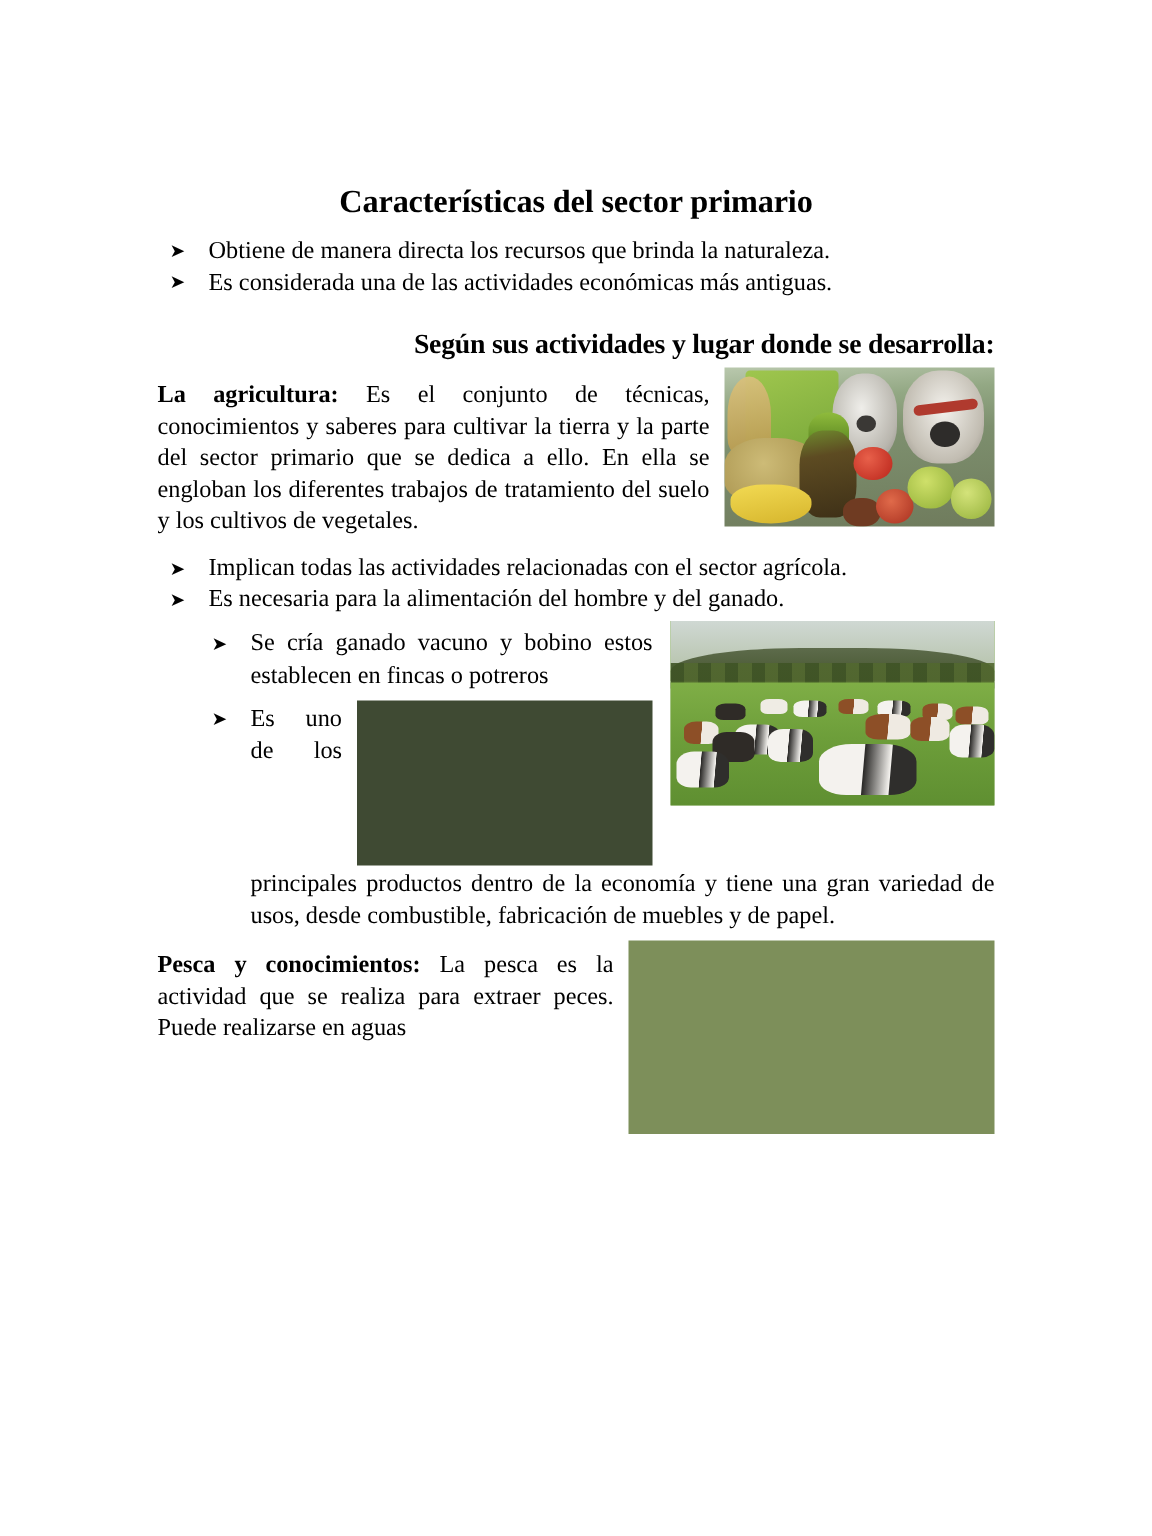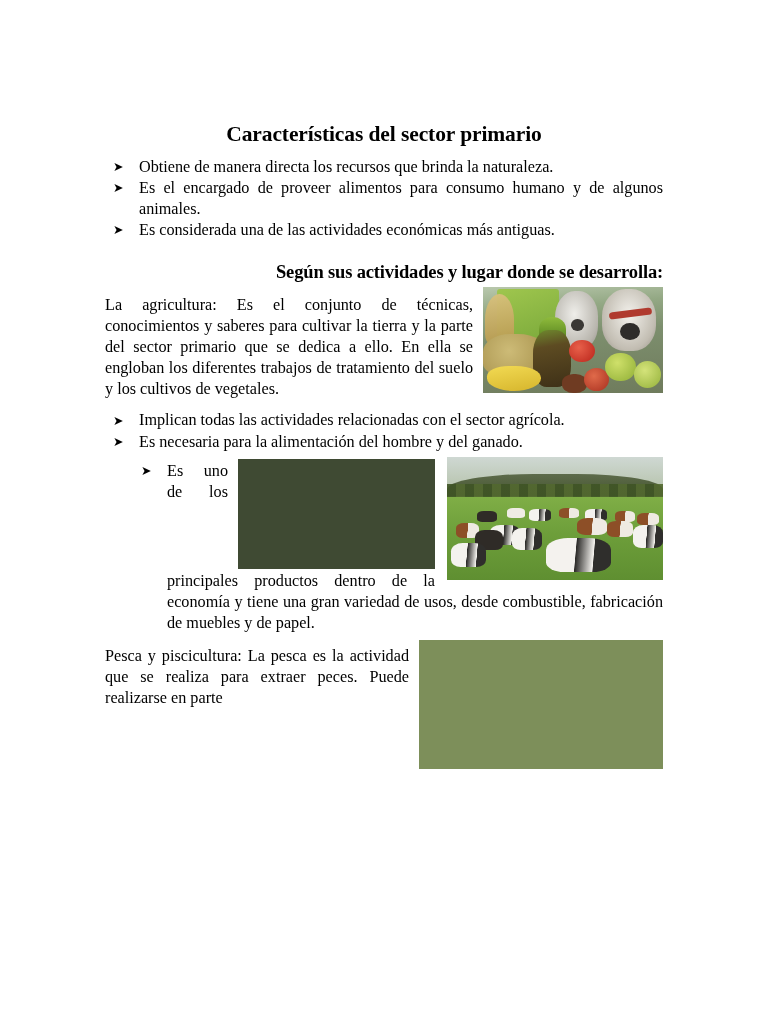--- a/index.html
+++ b/index.html
@@ -90,21 +90,21 @@
 
   
   p.body-par {
     font-size: 16.2px;
     line-height: 1.30;
     text-align: justify;
     margin: 0;
     padding-top: 12px;
   }
   p.body-par .lead {
-    font-weight: normal;
+    font-weight: bold;
   }
 
   
   .photo {
     float: right;
     position: relative;
     overflow: hidden;
     background: #cfcfcf;
   }
   .photo .sky,
@@ -382,21 +382,20 @@
 <body>
 
 <div class="page">
   <div class="content">
 
     <h1 class="doc-title">Características del sector primario</h1>
 
 
     <ul class="arrow-list general-list">
       <li>Obtiene de manera directa los recursos que brinda la naturaleza.</li>
-      <li>Es el encargado de proveer alimentos para consumo humano y de algunos animales.</li>
       <li>Es considerada una de las actividades económicas más antiguas.</li>
     </ul>
 
     <h2 class="section-heading h-segun">Según sus actividades y lugar donde se desarrolla:</h2>
 
     <div>
       <div class="photo photo-agri">
         <span class="agri-green-wall"></span>
         <span class="agri-sheep1"></span>
         <span class="agri-sheep2"></span>
@@ -437,20 +436,23 @@
         <span class="cow br" style="left:4%; top:54%; width:11%; height:12%;"></span>
         <span class="cow bw" style="left:20%; top:56%; width:14%; height:16%;"></span>
         <span class="cow dk" style="left:13%; top:60%; width:13%; height:16%;"></span>
         <span class="cow bw" style="left:30%; top:58%; width:14%; height:18%;"></span>
         <span class="cow br" style="left:60%; top:50%; width:14%; height:14%;"></span>
         <span class="cow br" style="left:74%; top:52%; width:12%; height:13%;"></span>
         <span class="cow bw" style="left:86%; top:56%; width:14%; height:18%;"></span>
         <span class="cow bw" style="left:46%; top:66%; width:30%; height:28%;"></span>
         <span class="cow bw" style="left:2%; top:70%; width:16%; height:20%;"></span>
       </div>
+      <ul class="arrow-list sub-list">
+        <li>Se cría ganado vacuno y bobino estos establecen en fincas o potreros</li>
+      </ul>
     </div>
 
     <div>
       <div class="photo photo-log">
         <span class="log-bg-trees"></span>
         <span class="log-bg-tree-left"></span>
         <span class="log-ground"></span>
         <span class="log-trunk-a"></span>
         <span class="log-trunk-b"></span>
         <span class="log-end-a"></span>
@@ -476,17 +478,17 @@
         <span class="fish-water-edge"></span>
         <span class="fish-sheet"></span>
         <span class="fish-person-legs"></span>
         <span class="fish-shorts"></span>
         <span class="fish-person-torso"></span>
         <span class="fish-person-head"></span>
         <span class="fish-person-arm"></span>
         <span class="fish-hat"></span>
         <span class="fish-bag"></span>
       </div>
-      <p class="body-par"><span class="lead">Pesca y piscicultura:</span><span> La pesca es la actividad que se realiza para extraer peces. Puede realizarse en parte</span></p>
+      <p class="body-par"><span class="lead">Pesca y conocimientos:</span><span> La pesca es la actividad que se realiza para extraer peces. Puede realizarse en aguas</span></p>
     </div>
 
   </div>
 </div>
 
 </body></html>

